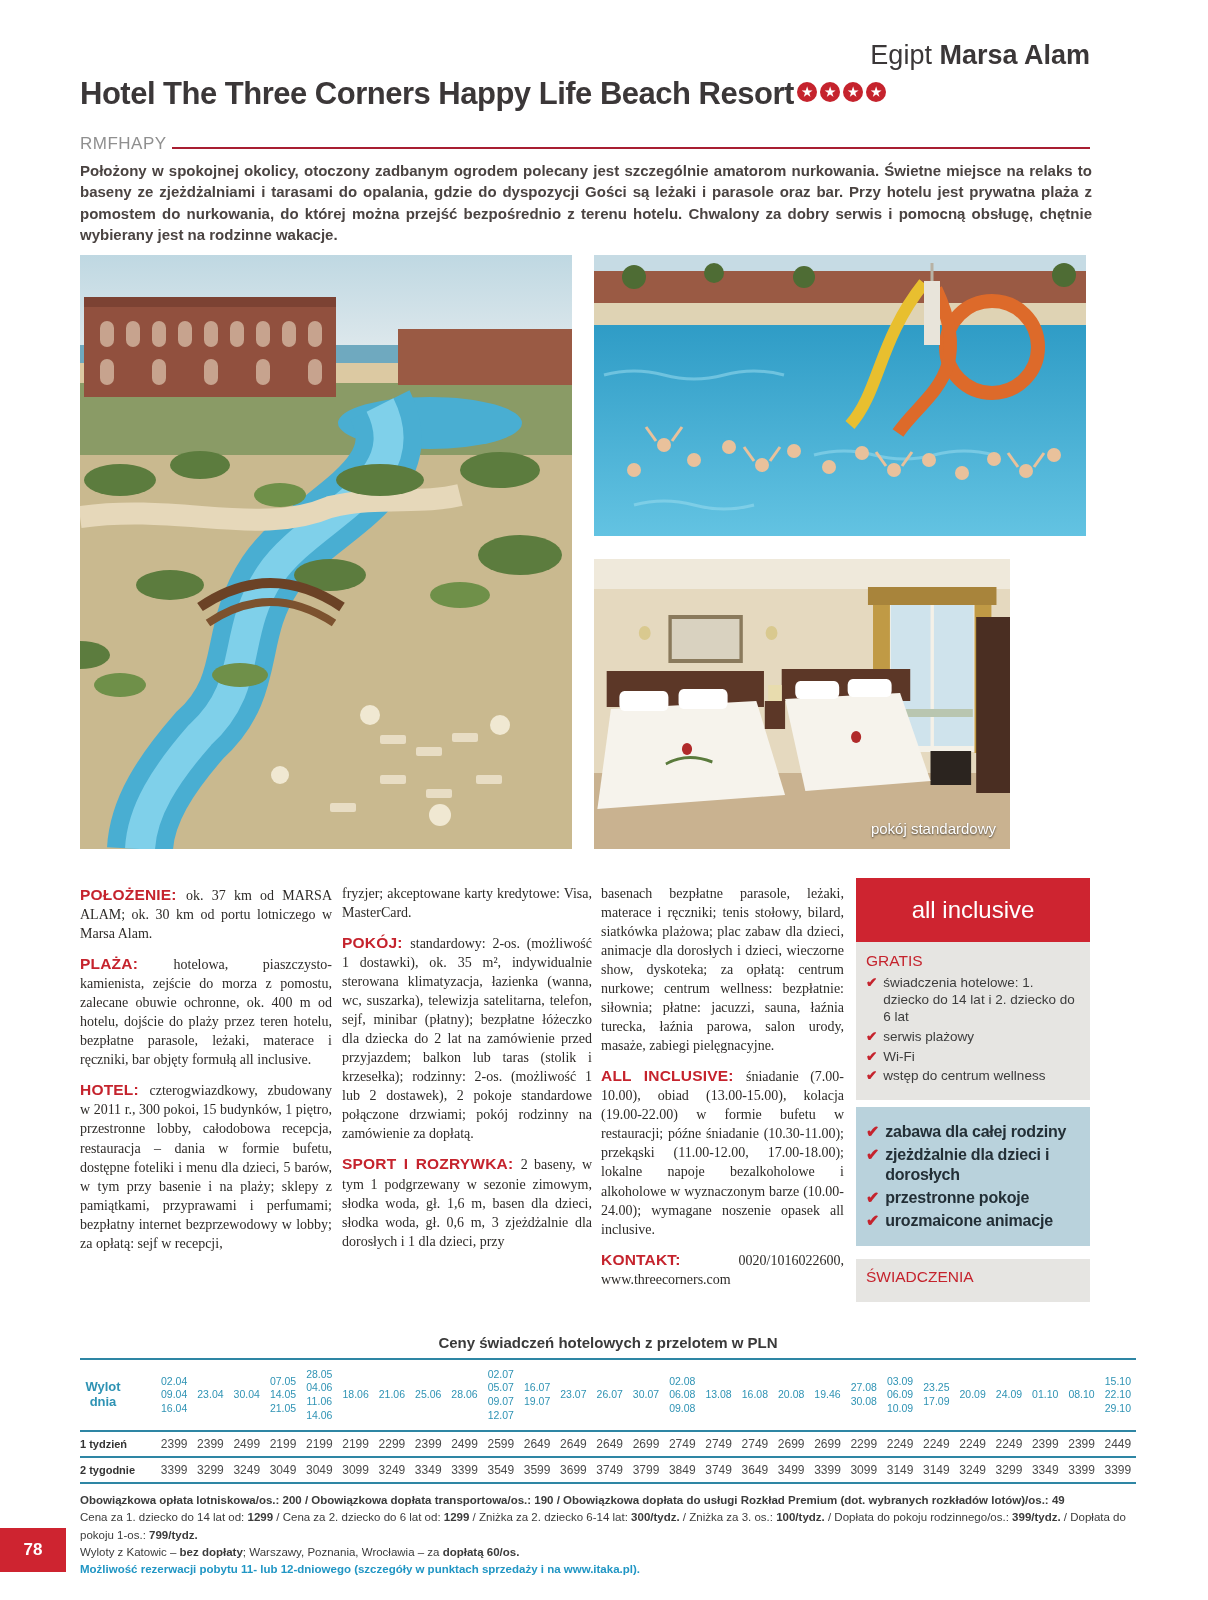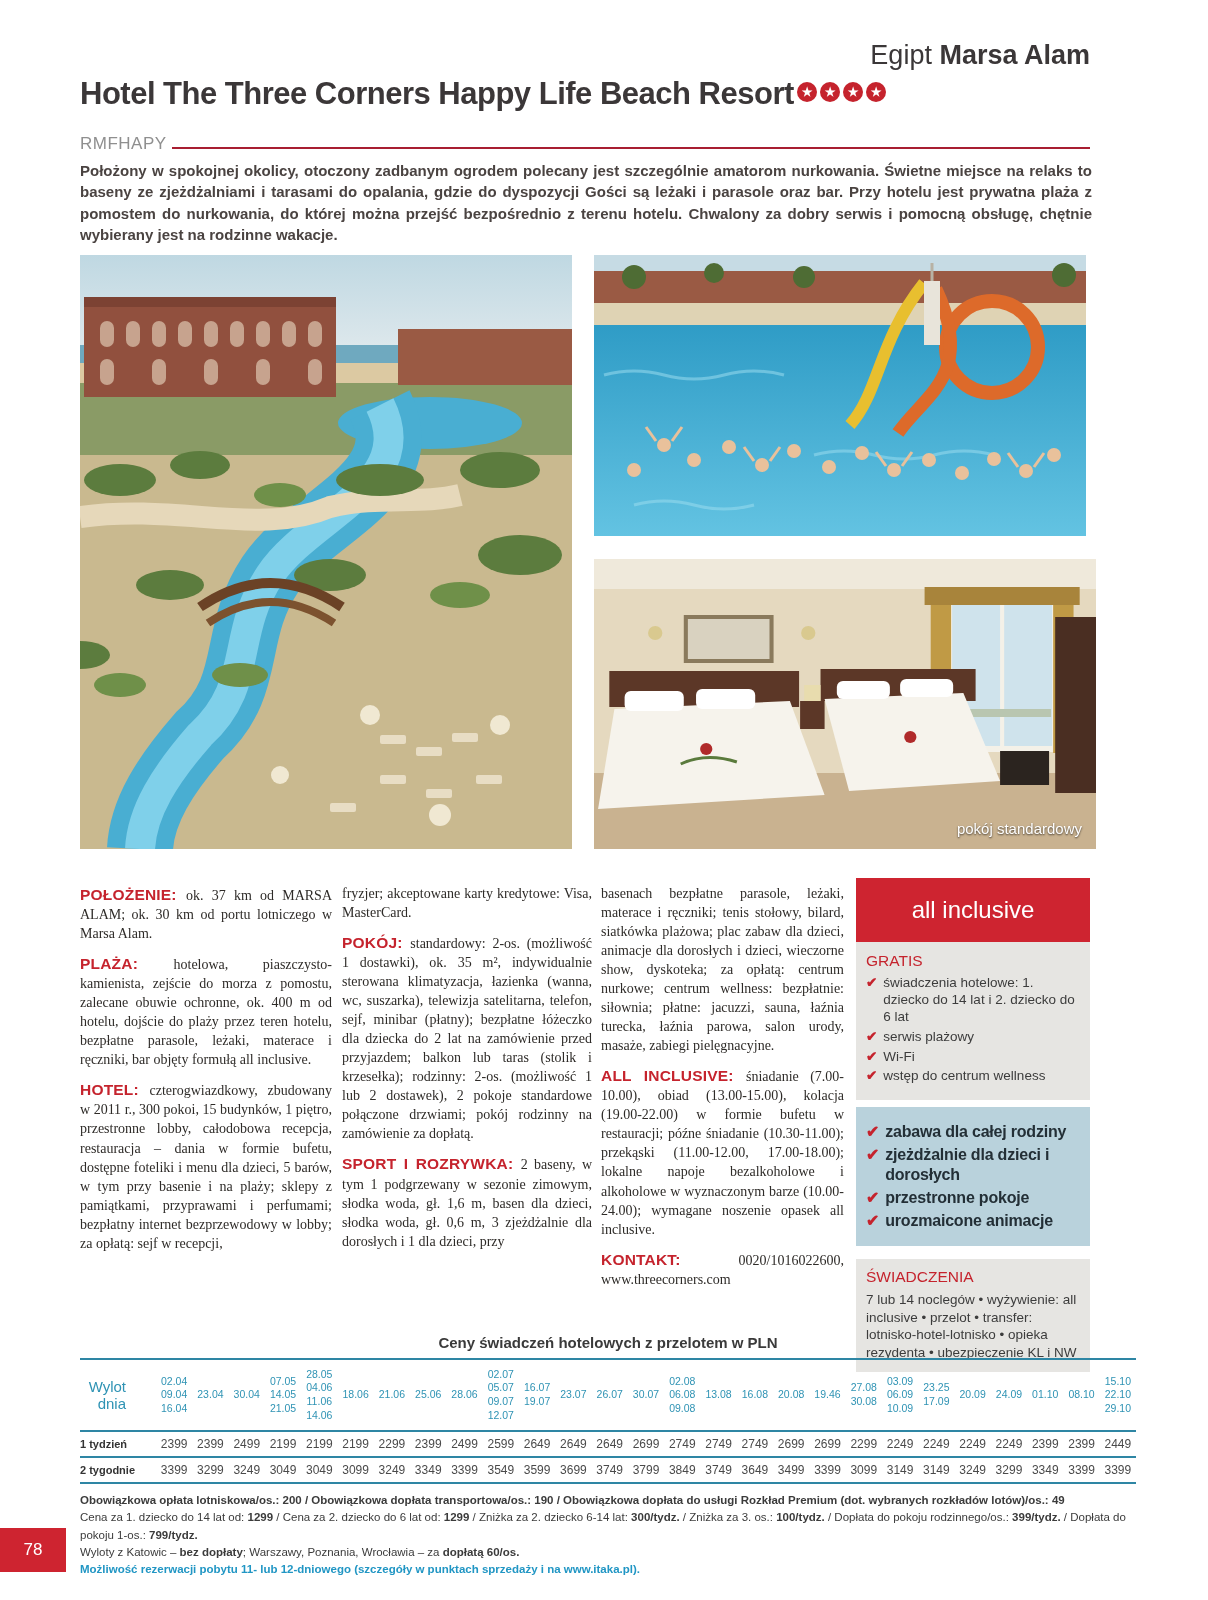--- a/index.html
+++ b/index.html
@@ -19,21 +19,21 @@
 
   
   .intro{position:absolute;top:160px;left:80px;width:1012px;font-size:15px;font-weight:bold;
          color:#4a4341;line-height:1.43;text-align:justify;}
 
   
   .photo{position:absolute;overflow:hidden;background:#ccc;}
   .photo svg{display:block;width:100%;height:100%;}
   .ph-left{top:255px;left:80px;width:492px;height:594px;}
   .ph-tr{top:255px;left:594px;width:492px;height:281px;}
-  .ph-br{top:559px;left:594px;width:502px;height:290px;}
+  .ph-br{top:559px;left:594px;width:416px;height:290px;}
   .room-caption{position:absolute;right:14px;bottom:12px;color:#fff;font-size:15px;
                 text-shadow:0 1px 2px rgba(0,0,0,.7);}
 
   
   .col{position:absolute;top:884px;text-align:justify;}
   .c1{left:80px;width:252px;}
   .c2{left:342px;width:250px;}
   .c3{left:601px;width:243px;}
   .block{margin:0 0 10px 0;font-family:"Liberation Serif",serif;font-size:14px;line-height:1.36;color:#2e2b28;}
   .bh{font-family:"Liberation Sans",sans-serif;font-weight:bold;color:#c5232d;font-size:15.5px;letter-spacing:0.2px;}
@@ -51,34 +51,34 @@
   .blue-box{background:#b9d2dc;padding:12px 10px;margin-top:7px;}
   .services-box{background:#e6e5e2;padding:9px 10px 11px 10px;margin-top:13px;}
   .services-text{font-size:13.5px;color:#3c3c3c;line-height:1.3;}
 
   
   .ptable{position:absolute;left:80px;top:1334px;width:1056px;}
   .ptitle{text-align:center;font-weight:bold;font-size:15px;color:#3a3a3a;margin-bottom:7px;}
   .trow{display:grid;grid-template-columns:76px repeat(27,1fr);align-items:center;}
   .thead{border-top:2px solid #2e86a4;border-bottom:2px solid #2e86a4;padding:6px 0;min-height:58px;}
   .cell{text-align:center;}
-  .wylot{color:#2f93b4;font-weight:normal;font-size:15px;text-align:right;line-height:1.15;width:46px;}
+  .wylot{color:#2f93b4;font-weight:bold;font-size:13px;text-align:center;line-height:1.15;width:46px;}
   .datecol{font-size:10.5px;color:#2f93b4;line-height:1.3;}
   .prow{padding:5px 0;border-bottom:2px solid #2e86a4;}
   .rlabel{text-align:left;font-weight:bold;font-size:11px;color:#333;}
   .price{font-size:12px;color:#4a4a4a;}
 
   
   .foot{position:absolute;left:80px;top:1492px;width:1056px;font-size:11.5px;color:#3b3b3b;line-height:1.5;}
   .fb{font-weight:bold;}
   .fblue{color:#2196c4;font-weight:bold;}
 
   
   .pagenum{position:absolute;left:0;top:1528px;width:66px;height:44px;background:#ce2430;color:#fff;
-           font-weight:normal;font-size:17px;display:flex;align-items:center;justify-content:center;}
+           font-weight:bold;font-size:17px;display:flex;align-items:center;justify-content:center;}
 </style>
 </head>
 <body>
 
 <div class="page">
 
   <div class="hdr-right">
     <span>Egipt</span>
     <span class="bold">Marsa Alam</span>
   </div>
@@ -315,21 +315,20 @@
             <span>przestronne pokoje</span>
           </div>
           <div class="h-item">
             <span class="check">✔</span>
             <span>urozmaicone animacje</span>
           </div>
         </div>
     </div>
     <div class="services-box">
       <div class="box-title">ŚWIADCZENIA</div>
-      <div class="services-text">7 lub 14 noclegów • wyżywienie: all inclusive • przelot • transfer: lotnisko-hotel-lotnisko • opieka rezydenta • ubezpieczenie KL i NW</div>
     </div>
   </div>
 
   <div class="ptable">
     <div class="ptitle">Ceny świadczeń hotelowych z przelotem w PLN</div>
     <div class="trow thead">
         <div class="cell wylot">Wylot dnia</div>
         <div class="cell datecol">
           <div>02.04</div>
           <div>09.04</div>

